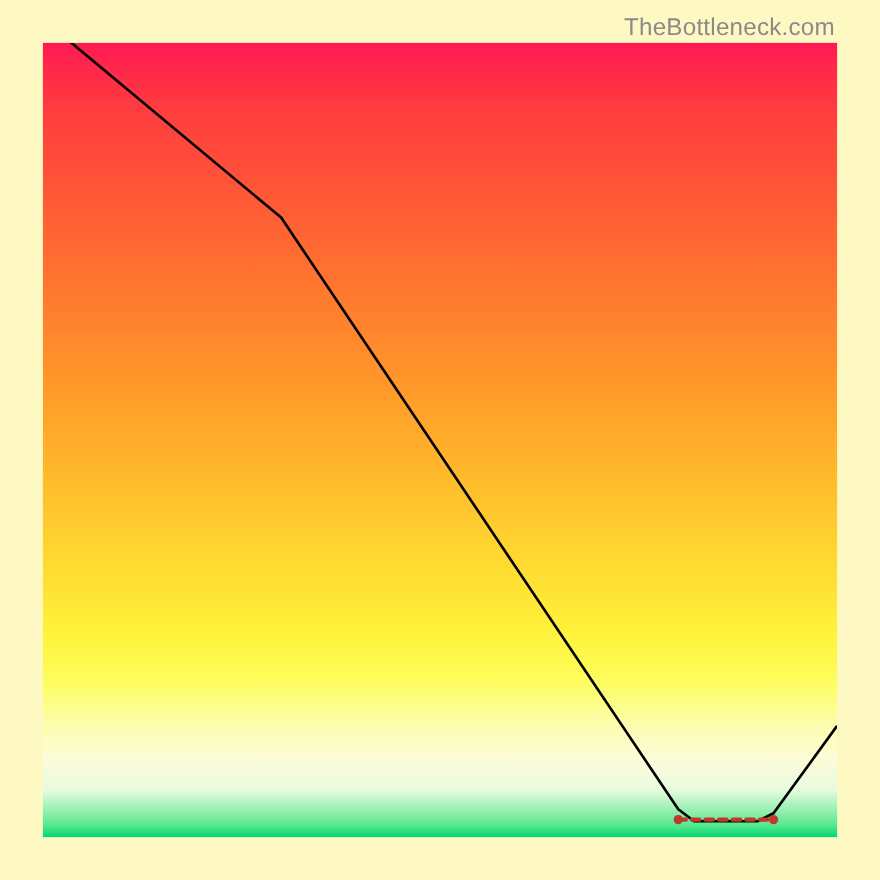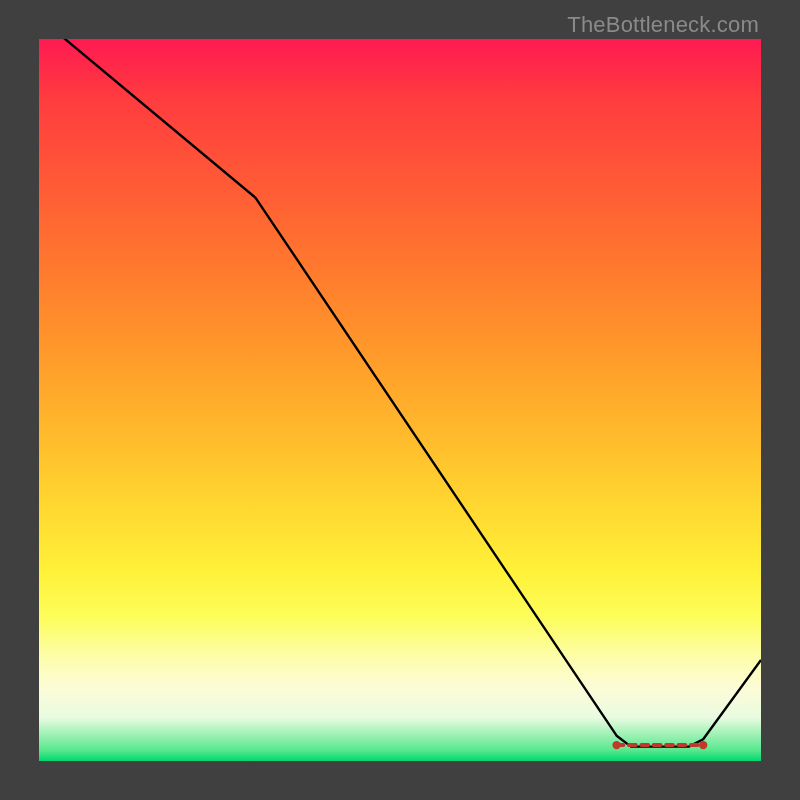--- a/index.html
+++ b/index.html
@@ -8,21 +8,21 @@
     width: 800px;
     height: 800px;
     background: #000;
     font-family: Arial, Helvetica, sans-serif;
     overflow: hidden;
   }
   .frame {
     position: relative;
     width: 800px;
     height: 800px;
-    background: #404040;
+    background: #fef9c3;
   }
   .plot {
     position: absolute;
     left: 39px;
     top: 39px;
     width: 722px;
     height: 722px;
     background: linear-gradient(
       to bottom,
       #ff1a52 0%,

